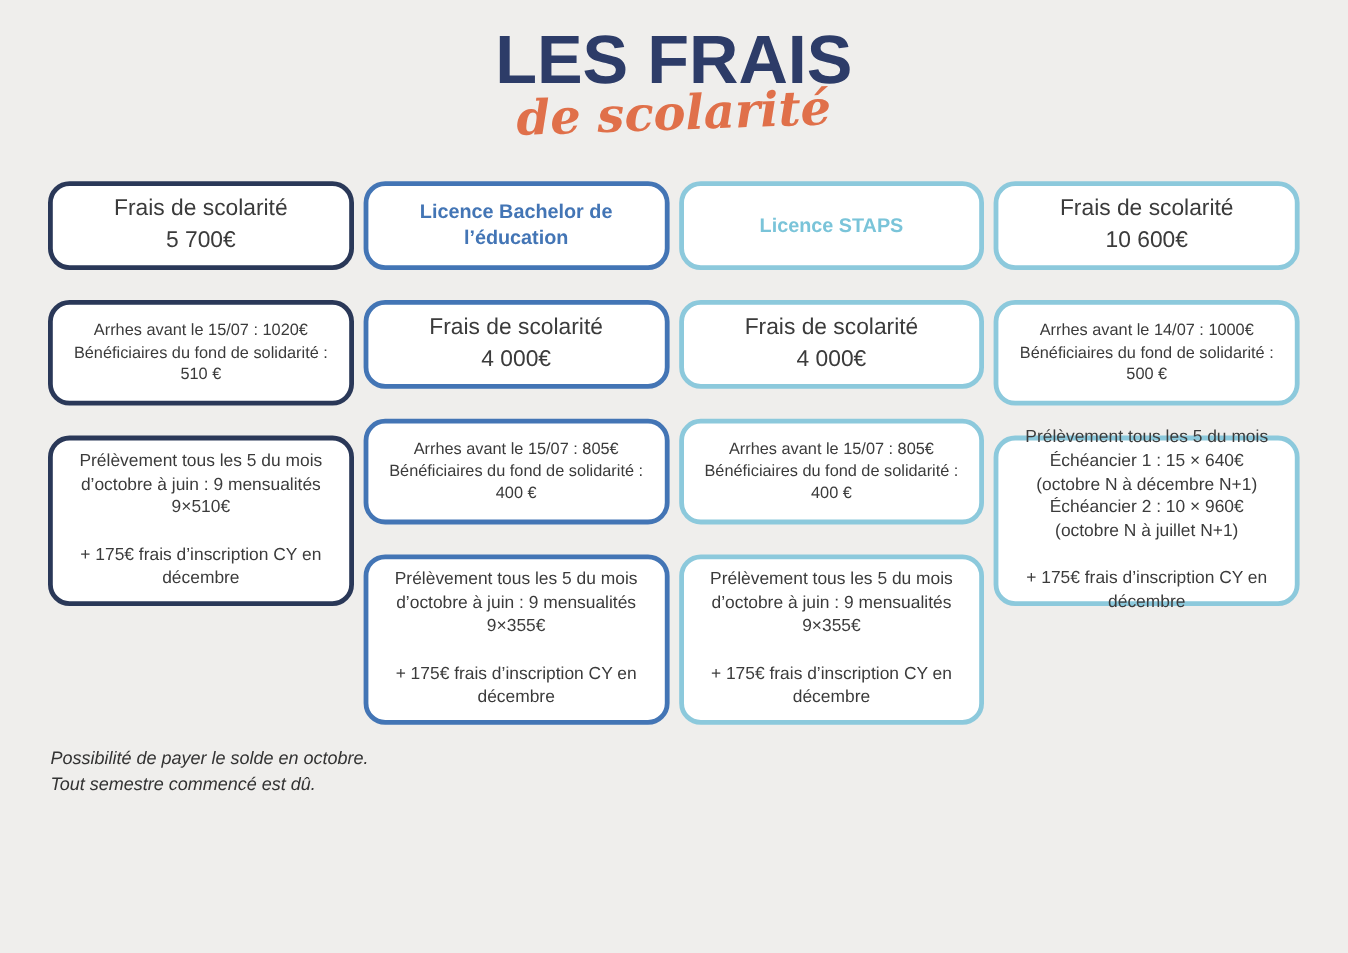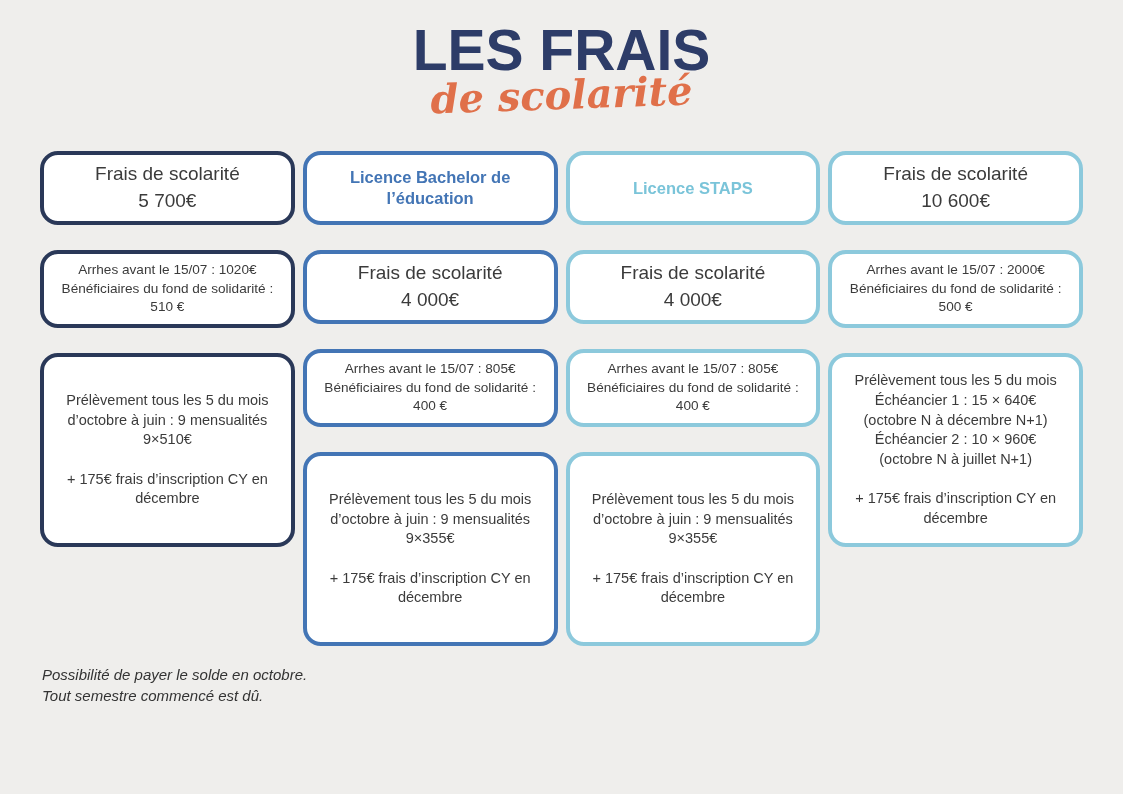--- a/index.html
+++ b/index.html
@@ -61,27 +61,27 @@
     font-size: 16.5px;
     line-height: 1.25;
     color: var(--htext, #2a3858);
   }
   .card-tuition {
     height: 74px;
     font-size: 19px;
     line-height: 1.4;
   }
   .card-deposit {
-    height: 78px;
+    height: 88px;
     font-size: 13.6px;
     line-height: 1.35;
     padding: 4px 2px;
   }
   .card-schedule {
-    height: 194px;
+    height: 142px;
     font-size: 14.5px;
     line-height: 1.36;
   }
 
   
   .footnote {
     margin: 18px 16px 0 42px;
     font-style: italic;
     font-size: 15px;
     line-height: 1.42;
@@ -142,21 +142,21 @@
 d’octobre à juin : 9 mensualités
 9×355€
 
 + 175€ frais d’inscription CY en
 décembre</div>
     </section>
 
     <section class="column" style="--accent: #8cc9dc; --htext: #60bad5;">
       <div class="card card-tuition">Frais de scolarité
 10 600€</div>
-      <div class="card card-deposit">Arrhes avant le 15/07 : 2000€
+      <div class="card card-deposit">Arrhes avant le 14/07 : 1000€
 Bénéficiaires du fond de solidarité :
 500 €</div>
       <div class="card card-schedule">Prélèvement tous les 5 du mois
 Échéancier 1 : 15 × 640€
 (octobre N à décembre N+1)
 Échéancier 2 : 10 × 960€
 (octobre N à juillet N+1)
 
 + 175€ frais d’inscription CY en
 décembre</div>

